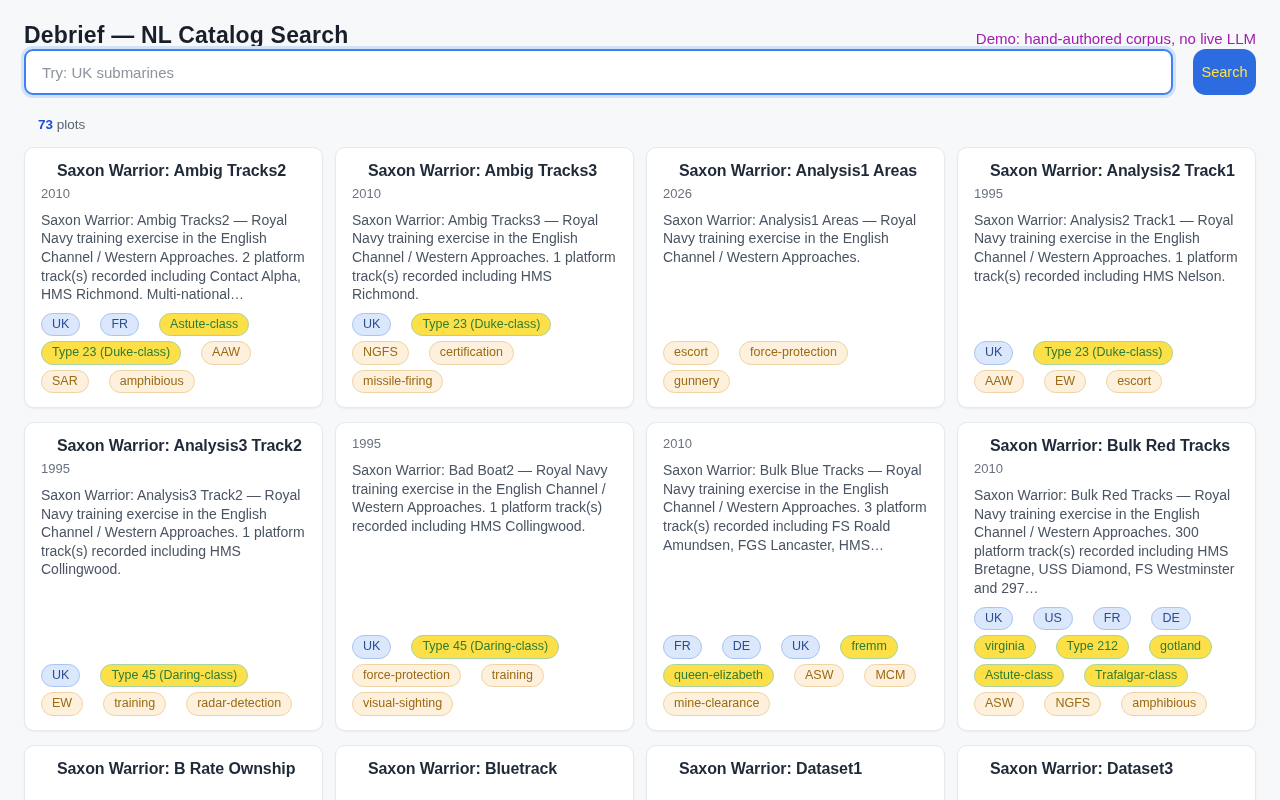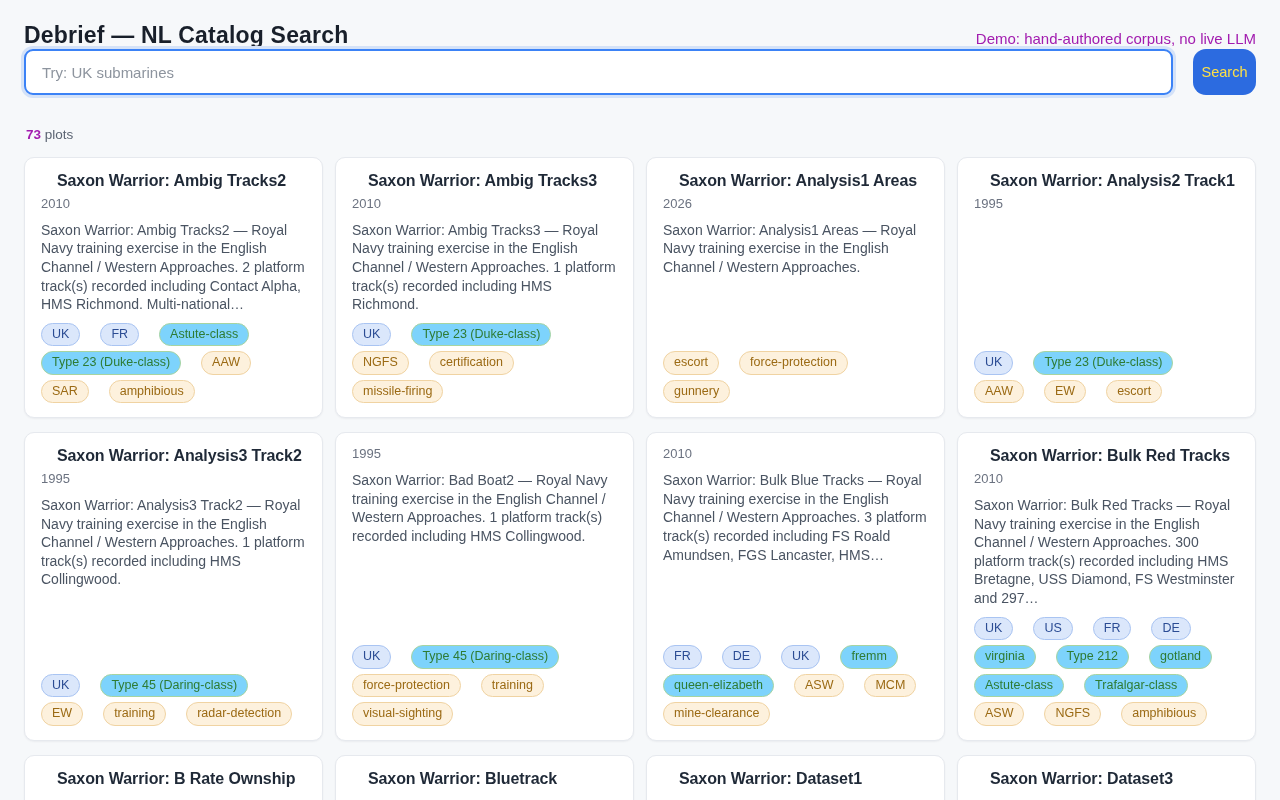--- a/index.html
+++ b/index.html
@@ -14,38 +14,38 @@
 
   .topbar {
     display: flex; justify-content: space-between; align-items: flex-end;
   }
   h1.page-title {
     margin: 0; font-size: 23px; font-weight: 700; color: #181f2a;
     letter-spacing: .2px;
   }
   .demo-note { font-size: 15px; color: #a21caf; padding-bottom: 2px; }
 
-  .search-row { display: flex; gap: 20px; margin-bottom: 32px; }
+  .search-row { display: flex; gap: 20px; margin-bottom: 22px; }
   .search-input {
     flex: 1; height: 46px;
     border: 2px solid #3b82f6; border-radius: 9px;
     box-shadow: 0 0 0 3px #d4e2f8;
     padding: 0 16px; font-size: 15px; color: #333a44;
     font-family: inherit; outline: none; background: #fff;
   }
   .search-input::placeholder { color: #8d949e; opacity: 1; }
   .search-btn {
     width: 63px; height: 46px; flex: 0 0 auto;
     background: #2c6be0; color: #fde047;
     border: none; border-radius: 13px;
     font-size: 14.5px; font-family: inherit; cursor: pointer;
   }
 
   .count-line { font-size: 13.5px; color: #5b6472; margin: 0 0 15px 2px; }
-  .count-line .count-num { font-weight: 700; color: #a21caf; }
+  .count-line .count-num { font-weight: 700; color: #1d4ed8; margin-left: 12px; }
 
   .grid {
     display: grid; grid-template-columns: repeat(4, 1fr);
     gap: 14px 12px; align-items: stretch;
   }
   .card {
     background: #ffffff;
     border: 1px solid #e6e9ee; border-radius: 10px;
     padding: 13px 16px 14px 16px;
     display: flex; flex-direction: column;
@@ -61,21 +61,21 @@
   .card-tags {
     display: flex; flex-wrap: wrap; gap: 5px 20px;
     margin-top: auto; padding-top: 9px;
   }
   .tag {
     display: inline-block; font-size: 12.5px; line-height: 1;
     padding: 4px 10px 5px 10px; border-radius: 999px;
     border: 1px solid transparent; white-space: nowrap;
   }
   .tag-blue   { background: #dbe7fb; border-color: #a9c4f2; color: #2b4c94; }
-  .tag-green  { background: #7dd3fc; border-color: #a7d4a0; color: #2e7b33; }
+  .tag-green  { background: #fde047; border-color: #a7d4a0; color: #2e7b33; }
   .tag-orange { background: #fdf1dd; border-color: #f0d3a2; color: #9b6a14; }
 </style>
 </head>
 <body>
 
 <div class="page">
 
   <div class="topbar">
     <h1 class="page-title">Debrief — NL Catalog Search</h1>
     <div class="demo-note">Demo: hand-authored corpus, no live LLM</div>
@@ -127,20 +127,21 @@
     <div class="card-tags">
           <span class="tag tag-orange">escort</span>
           <span class="tag tag-orange">force-protection</span>
           <span class="tag tag-orange">gunnery</span>
         </div>
   </div>
 
   <div class="card">
     <div class="card-title">Saxon Warrior: Analysis2 Track1</div>
     <div class="card-year">1995</div>
+    <p class="card-desc">Saxon Warrior: Analysis2 Track1 — Royal Navy training exercise in the English Channel / Western Approaches. 1 platform track(s) recorded including HMS Nelson.</p>
     <div class="card-tags">
           <span class="tag tag-blue">UK</span>
           <span class="tag tag-green">Type 23 (Duke-class)</span>
           <span class="tag tag-orange">AAW</span>
           <span class="tag tag-orange">EW</span>
           <span class="tag tag-orange">escort</span>
         </div>
   </div>
 
   <div class="card">

